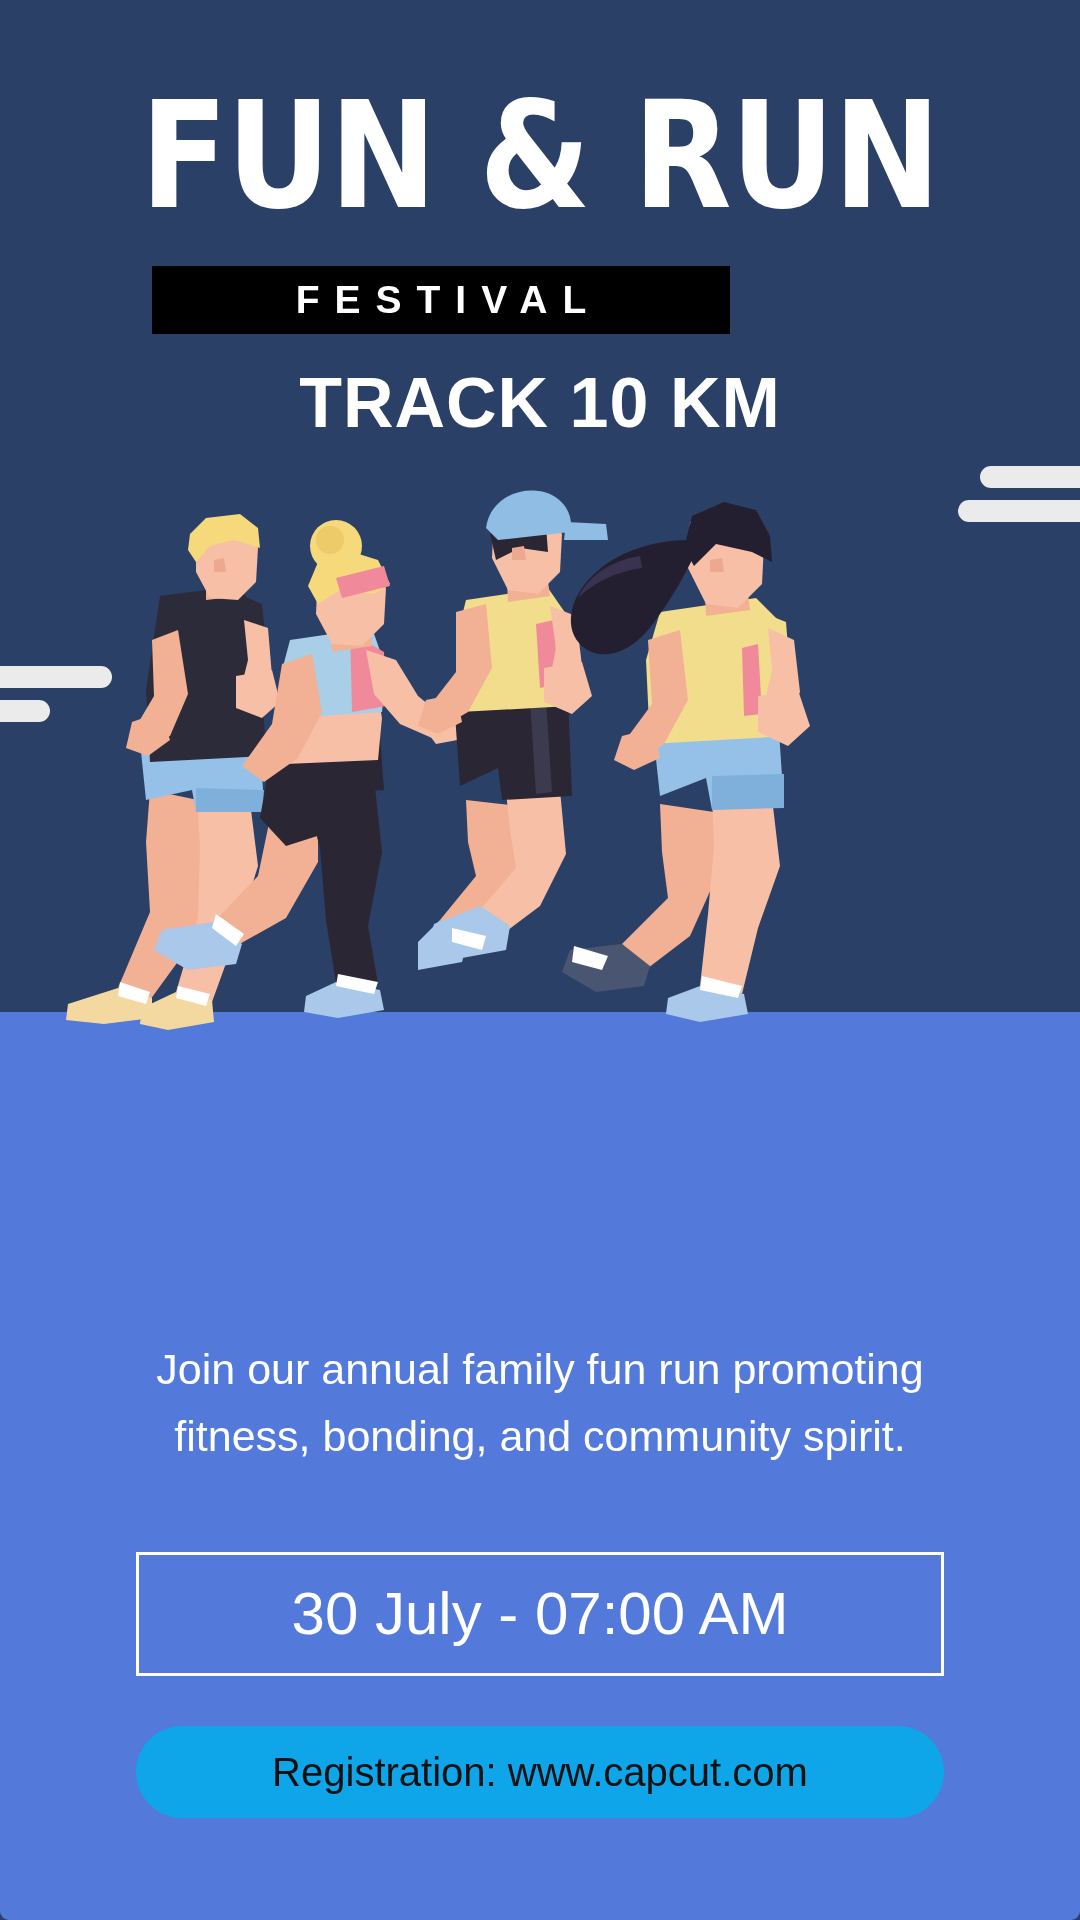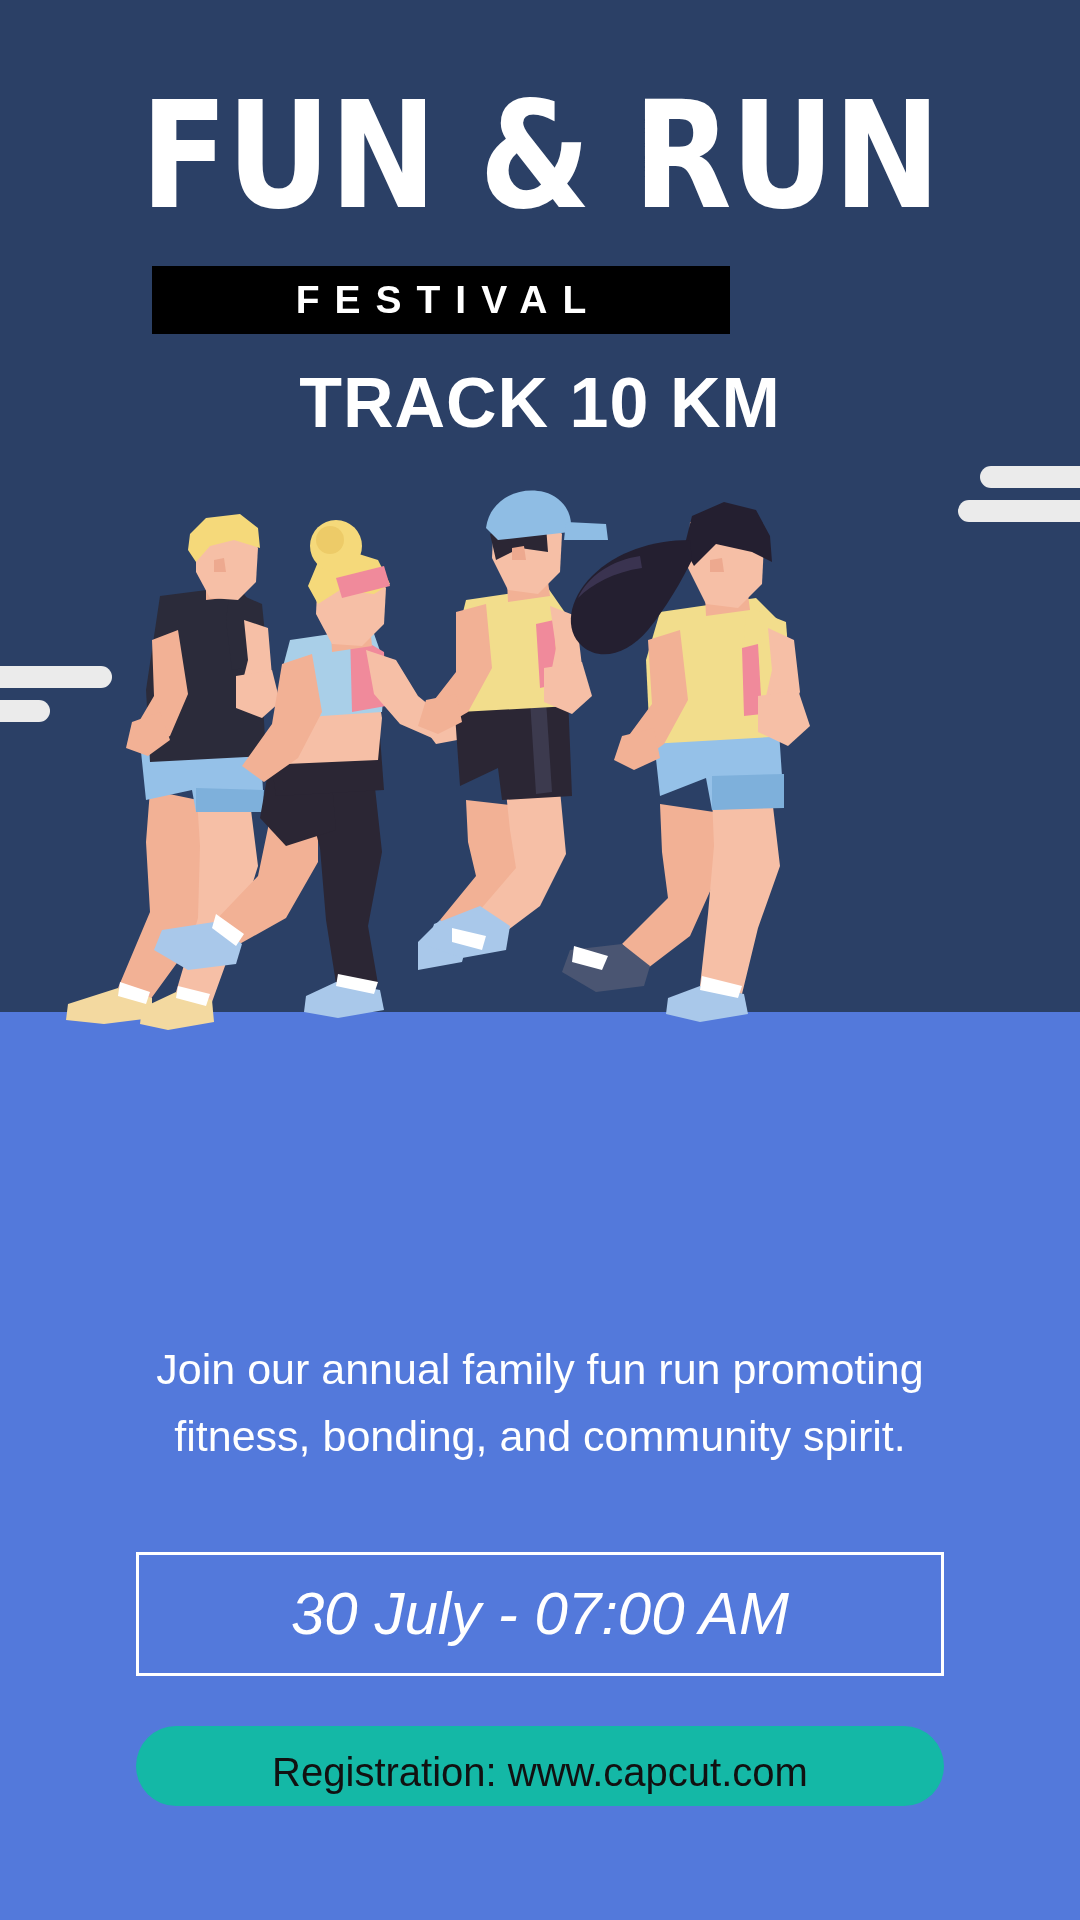--- a/index.html
+++ b/index.html
@@ -1,21 +1,21 @@
 <!DOCTYPE html>
 <html><head>
 <meta charset="utf-8">
 <style>
   html,body{margin:0;padding:0;}
   body{
     width:1080px;height:1920px;overflow:hidden;
     font-family:"Liberation Sans", sans-serif;
     background:#2b4066;
   }
-  .poster{position:relative;width:1080px;height:1920px;overflow:hidden;background:#2b4066;}
+  .poster{position:relative;width:1080px;height:1920px;overflow:hidden;background:#2b4066;border-radius:9px;}
 
   
   .bg-top{position:absolute;left:0;top:0;width:1080px;height:1012px;background:#2b4066;}
   .bg-bottom{position:absolute;left:0;top:1012px;width:1080px;height:908px;background:#5379db;}
 
   
   .speed{position:absolute;background:#ebebeb;border-radius:20px;}
   .speed.r1{right:-20px;top:466px;width:120px;height:22px;}
   .speed.r2{right:-238px;top:500px;width:360px;height:22px;}
   .speed.l1{left:-60px;top:666px;width:172px;height:22px;}
@@ -48,29 +48,29 @@
   
   .runners{position:absolute;left:0;top:0;width:1080px;height:1100px;}
 
   
   .blurb{
     position:absolute;left:90px;top:1336px;width:900px;text-align:center;
     color:#ffffff;font-size:43px;line-height:67px;font-weight:400;
   }
   .date-box{
     position:absolute;left:136px;top:1552px;width:808px;height:124px;
-    border:3px solid #ffffff;box-sizing:border-box;font-style:italic;
+    border:3px solid #ffffff;box-sizing:border-box;
   }
   .date-box .txt{
     display:block;width:100%;text-align:center;color:#ffffff;
     font-size:60px;line-height:118px;font-weight:400;white-space:nowrap;
   }
   .reg-pill{
-    position:absolute;left:136px;top:1726px;width:808px;height:80px;
-    background:#14b8a6;border-radius:46px;
+    position:absolute;left:136px;top:1726px;width:808px;height:92px;
+    background:#0ea5e9;border-radius:46px;
   }
   .reg-pill .txt{
     display:block;width:100%;text-align:center;color:#111111;
     font-size:40px;line-height:92px;font-weight:400;white-space:nowrap;
   }
 </style>
 </head>
 <body>
 
 <div class="poster">

